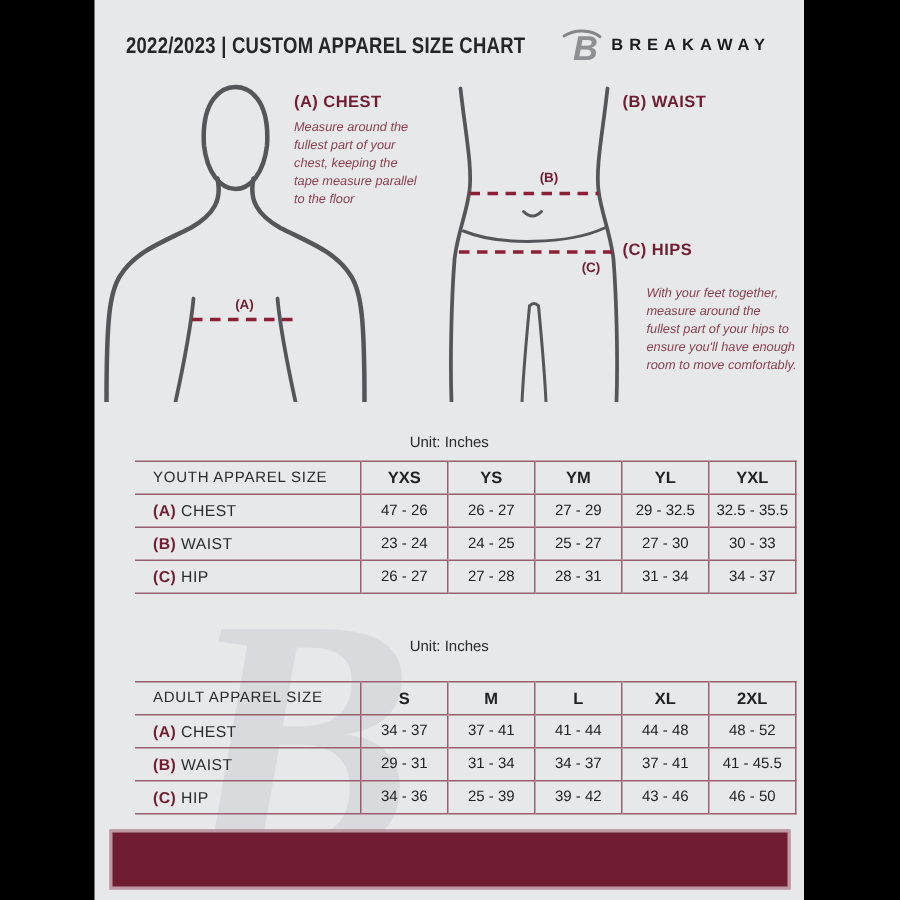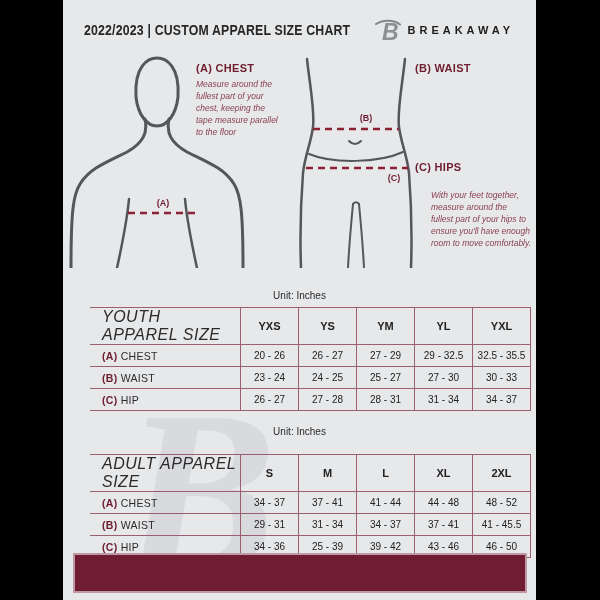--- a/index.html
+++ b/index.html
@@ -32,21 +32,21 @@
   
   table.size-table{position:absolute;left:27px;width:423px;border-collapse:collapse;table-layout:fixed;
                    font-size:10px;color:#222;background:transparent;}
   table.size-table th,table.size-table td{height:21px;padding:0;text-align:center;vertical-align:middle;
       border-top:1px solid var(--tborder,#9a5f6d);border-bottom:1px solid var(--tborder,#9a5f6d);
       font-weight:normal;}
   table.size-table th:not(:first-child),table.size-table td:not(:first-child){border-left:1px solid var(--tborder,#9a5f6d);width:57px;}
   table.size-table th:last-child,table.size-table td:last-child{border-right:1px solid var(--tborder,#9a5f6d);}
   table.size-table th:first-child,table.size-table td:first-child{width:138px;text-align:left;padding-left:12px;}
   table.size-table thead th{font-size:11px;font-weight:bold;}
-  table.size-table thead th:first-child{font-weight:normal;font-size:16px;letter-spacing:0.5px;color:#2b2b2b;font-style:italic;}
+  table.size-table thead th:first-child{font-weight:normal;font-size:10px;letter-spacing:0.5px;color:#2b2b2b;}
   table.size-table td:first-child{font-size:10.5px;letter-spacing:0.3px;color:#2b2b2b;}
   table.size-table .prefix{font-weight:bold;color:var(--heading,#6e1e30);}
 
   
   .bottom-bar{position:absolute;left:10px;top:553px;width:454px;height:40px;
               background:var(--accent,#701d34);border:2px solid rgba(255,255,255,0.55);box-sizing:border-box;}
 
   svg text{font-family:"Liberation Sans",sans-serif;}
 </style>
 </head>
@@ -113,21 +113,21 @@
               <th>YXS</th>
               <th>YS</th>
               <th>YM</th>
               <th>YL</th>
               <th>YXL</th>
             </tr>
           </thead>
           <tbody>
             <tr>
               <td><span class="prefix">(A)</span> CHEST</td>
-              <td>20 - 26</td>
+              <td>47 - 26</td>
               <td>26 - 27</td>
               <td>27 - 29</td>
               <td>29 - 32.5</td>
               <td>32.5 - 35.5</td>
             </tr>
             <tr>
               <td><span class="prefix">(B)</span> WAIST</td>
               <td>23 - 24</td>
               <td>24 - 25</td>
               <td>25 - 27</td>

